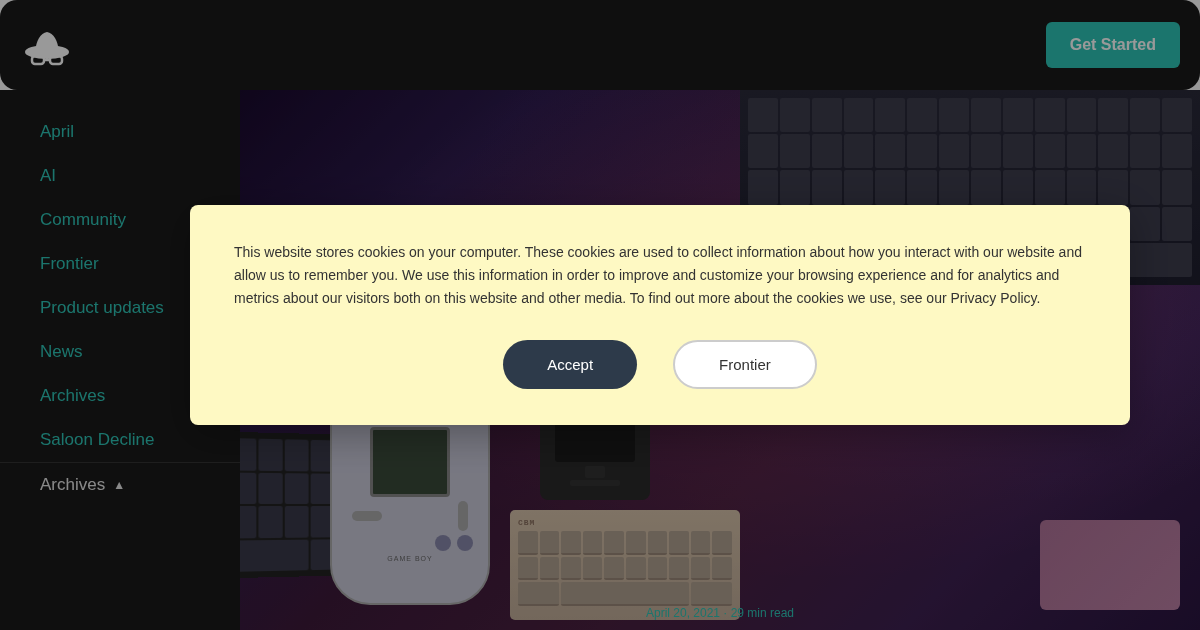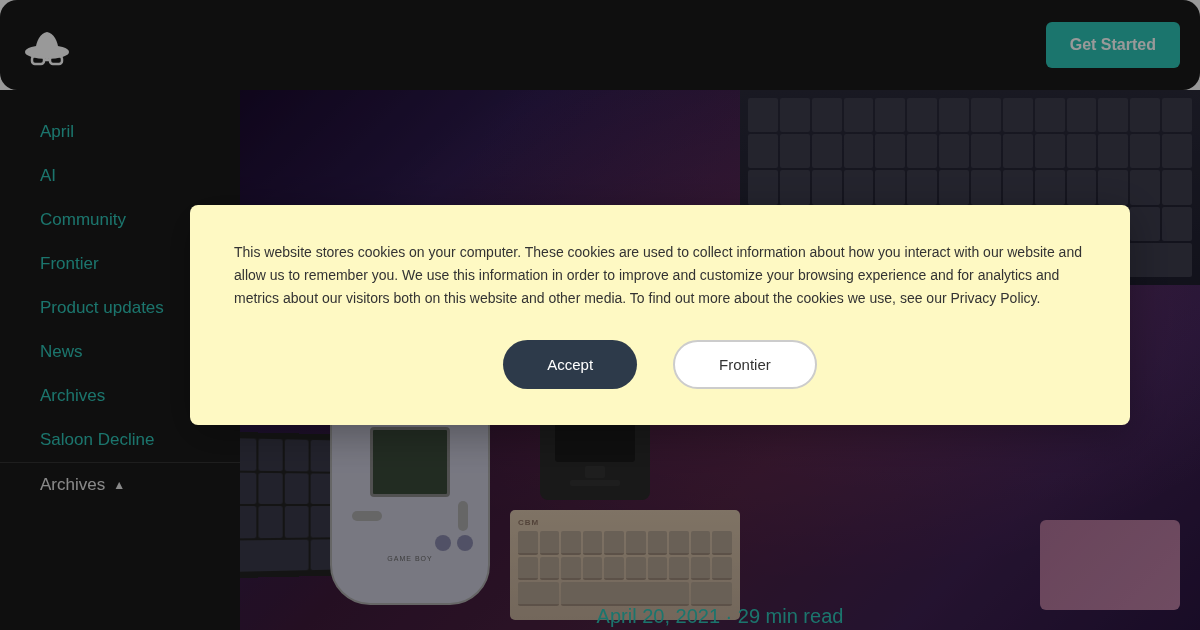--- a/index.html
+++ b/index.html
@@ -138,25 +138,25 @@
     .monitor-screen {
       width: 80px;
       height: 70px;
       background: #1a1a1a;
       margin: 12px auto 0;
       border-radius: 3px;
     }
 
     .date-bar {
       position: absolute;
-      bottom: 2px;
+      bottom: 10px;
       left: 50%;
       transform: translateX(-50%);
       color: #2ec4b6;
-      font-size: 20px;
+      font-size: 12px;
     }
 
     
     .modal-overlay {
       position: fixed;
       inset: 0;
       background: rgba(0,0,0,0.4);
       z-index: 100;
       display: flex;
       align-items: center;
@@ -379,21 +379,21 @@
         </div>
         <div style="text-align:center;margin-top:4px;font-size:7px;color:#666;letter-spacing:1px;">GAME BOY</div>
       </div>
 
       <div class="old-monitor" style="position:absolute;bottom:130px;left:300px;">
         <div class="monitor-screen"></div>
         <div style="width:20px;height:12px;background:#333;margin:4px auto 0;border-radius:2px;"></div>
         <div style="width:50px;height:6px;background:#333;margin:2px auto 0;border-radius:2px;"></div>
       </div>
 
-      <div style="position:absolute;bottom:10px;left:270px;width:230px;height:110px;background:linear-gradient(180deg,#d4c0a8 0%,#c0ac98 100%);border-radius:5px;padding:8px;">
+      <div style="position:absolute;bottom:10px;left:270px;width:230px;height:110px;background:linear-gradient(180deg,#d4c0a8 0%,#c0ac98 100%);border-radius:5px;padding:8px;font-family:Liberation Mono, monospace;">
         <div style="font-size:8px;color:#8a7060;font-weight:bold;letter-spacing:1px;margin-bottom:4px;">CBM</div>
         <div style="display:grid;grid-template-columns:repeat(10,1fr);grid-template-rows:repeat(3,1fr);gap:2px;height:75px;">
           <div style="background:#b0a090;border-radius:2px;border-bottom:2px solid #9a8878;"></div>
             <div style="background:#b0a090;border-radius:2px;border-bottom:2px solid #9a8878;"></div>
             <div style="background:#b0a090;border-radius:2px;border-bottom:2px solid #9a8878;"></div>
             <div style="background:#b0a090;border-radius:2px;border-bottom:2px solid #9a8878;"></div>
             <div style="background:#b0a090;border-radius:2px;border-bottom:2px solid #9a8878;"></div>
             <div style="background:#b0a090;border-radius:2px;border-bottom:2px solid #9a8878;"></div>
             <div style="background:#b0a090;border-radius:2px;border-bottom:2px solid #9a8878;"></div>
             <div style="background:#b0a090;border-radius:2px;border-bottom:2px solid #9a8878;"></div>

